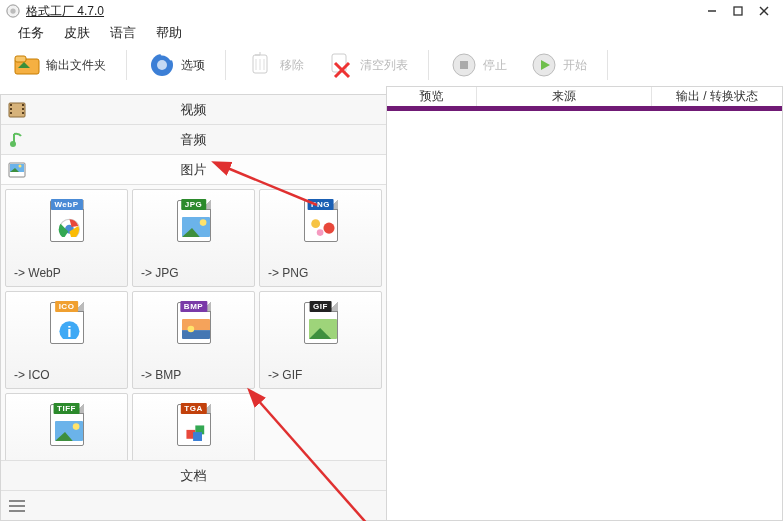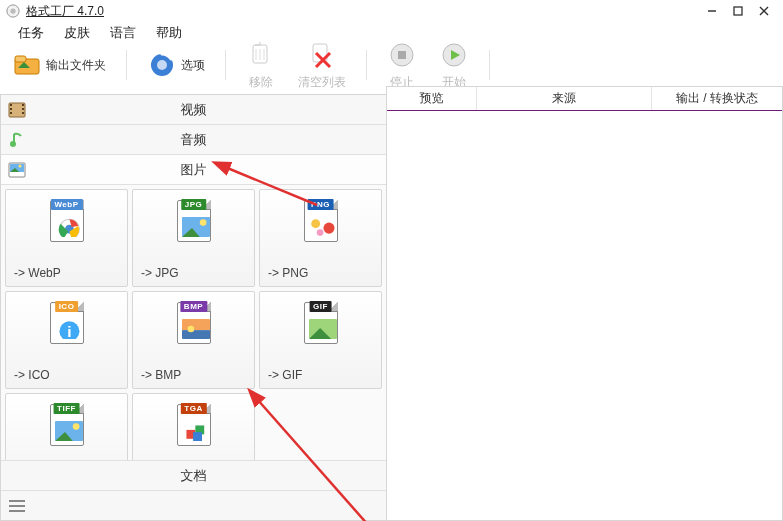--- a/index.html
+++ b/index.html
@@ -12,21 +12,21 @@
   .titlebar .spacer { flex: 1; }
   .titlebar .winbtn { width: 26px; height: 18px; display: flex; align-items: center; justify-content: center; font-size: 11px; color: #333; }
 
   
   .menubar { height: 22px; display: flex; align-items: flex-start; padding: 0 8px; font-size: 13px; }
   .menubar .menu-item { padding: 2px 10px; color: #222; }
 
   
   .toolbar { height: 42px; display: flex; align-items: center; padding: 0 6px; gap: 10px; border-bottom: 0; }
   .toolbtn { display: flex; align-items: center; gap: 4px; padding: 2px 6px; font-size: 12px; color: #333; border-radius: 3px; }
-  .toolbtn.disabled { color: #bbb; flex-direction: column; }
+  .toolbtn.disabled { color: #bbb; }
   .toolbtn .ticon { width: 30px; height: 30px; display: flex; align-items: center; justify-content: center; }
   .sep { width: 1px; height: 30px; background: #e3e3e3; margin: 0 4px; }
 
   
   .main { flex: 1; display: flex; min-height: 0; }
   .left  { width: 386px; display: flex; flex-direction: column; border: 1px solid #d6d6d6; border-right: 0; margin-top: 8px; }
   .right { flex: 1; display: flex; flex-direction: column; border: 1px solid #d6d6d6; }
 
   
   .acc-header { height: 30px; display: flex; align-items: center; justify-content: center; position: relative; font-size: 13px; color: #333; background: #f7f7f7; border-bottom: 1px solid #e0e0e0; cursor: pointer; }
@@ -38,21 +38,21 @@
   .acc-header.opts .lines span { display:block; height:2px; background:#888; margin-bottom:3px; }
 
   
   .grid-wrap { flex: 1; overflow: hidden; background: #fafafa; }
   .grid { display: grid; grid-template-columns: repeat(3, 1fr); grid-auto-rows: 98px; gap: 4px; padding: 4px; }
   .tile { background: linear-gradient(#fff,#f3f3f3); border: 1px solid #d6d6d6; border-radius: 2px; display: flex; flex-direction: column; align-items: flex-start; justify-content: flex-start; padding: 6px 8px; cursor: pointer; position: relative; }
   .tile .ticonwrap { align-self: center; margin-top: 4px; }
   .tile .cap { margin-top: auto; font-size: 12px; color: #444; }
 
   
-  .cols { height: 24px; display: flex; border-bottom: 1px solid #701a75; font-size: 12px; color: #333; background: #fff; justify-content: flex-end; }
+  .cols { height: 24px; display: flex; border-bottom: 5px solid #701a75; font-size: 12px; color: #333; background: #fff; justify-content: flex-end; }
   .cols .col { flex: 1; display: flex; align-items: center; justify-content: center; border-right: 1px solid #e4e4e4; }
   .cols .col:last-child { border-right: 0; }
   .rightbody { flex: 1; background: #fff; }
 
   
   .arrow { position: absolute; pointer-events: none; }
 
   
   .doc { position: relative; width: 34px; height: 42px; background: #fff; border: 1px solid #888; border-radius: 2px; }
   .doc .fold { position: absolute; top: -1px; right: -1px; width: 10px; height: 10px; background: linear-gradient(135deg,#fff 49%,#bbb 50%); border-left: 1px solid #888; border-bottom: 1px solid #888; }

